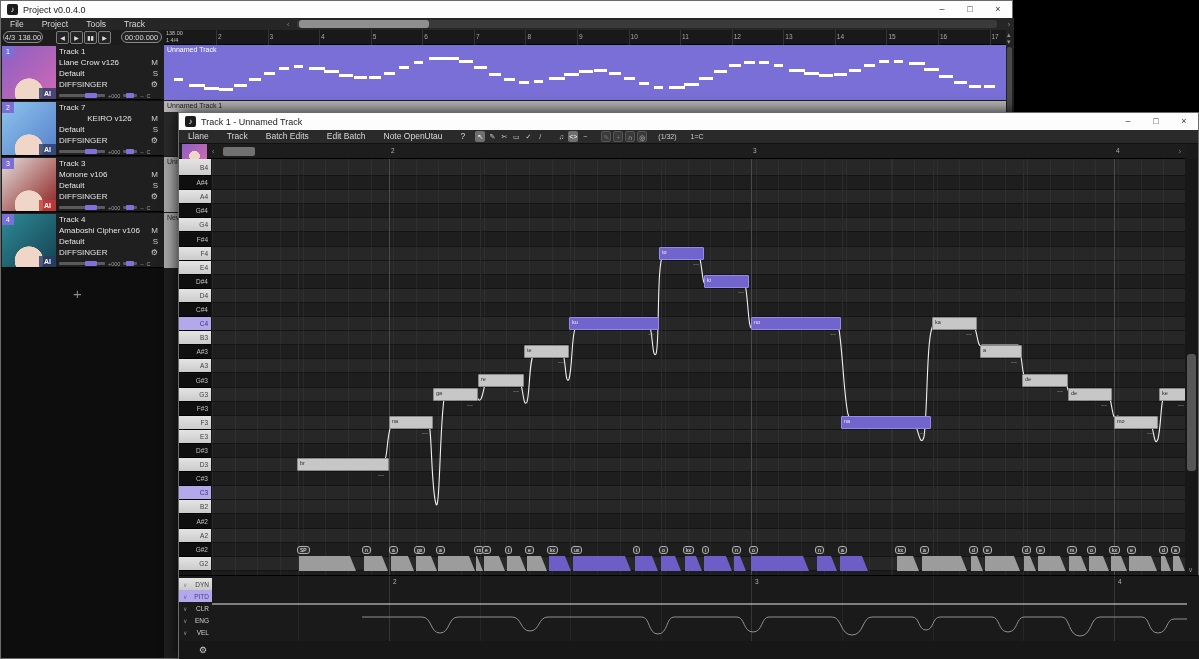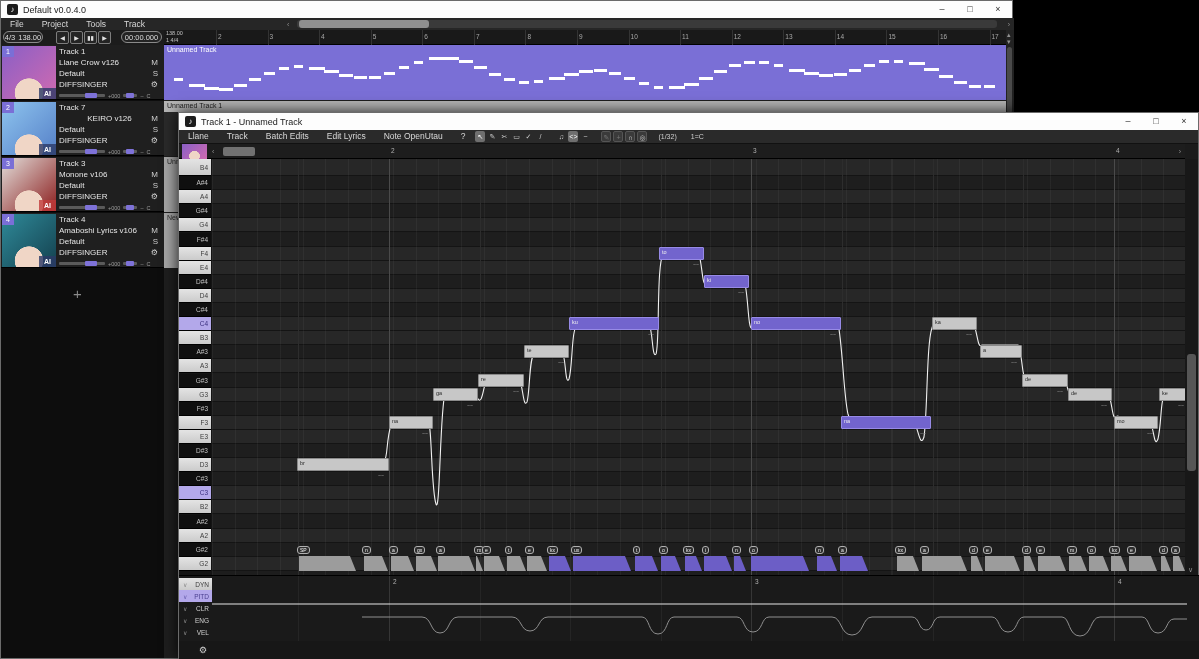--- a/index.html
+++ b/index.html
@@ -90,21 +90,21 @@
   svg{position:absolute;left:0;top:0;overflow:visible;}
 </style>
 </head>
 <body>
 
 <div id="screen">
 
   <div id="mainwin" class="win">
     <div class="titlebar">
       <div class="appicon">♪</div>
-      <span class="wtitle">Default v0.0.4.0</span>
+      <span class="wtitle">Project v0.0.4.0</span>
       <div class="winbtns">
         <div class="winbtn">–</div>
         <div class="winbtn">□</div>
         <div class="winbtn">×</div>
       </div>
     </div>
 
     <div class="menurow" id="main-menubar" style="left:0;top:17px;width:282px;height:12px;">
         <div class="menu-item">File</div>
         <div class="menu-item">Project</div>
@@ -321,21 +321,21 @@
             </div>
           </div>
         </div>
         <div class="trackcard" style="top: 168px;">
           <div class="avatar" style="background: radial-gradient(circle at 50% 88%, rgb(240, 214, 198) 0px, rgb(240, 214, 198) 26%, transparent 27%), linear-gradient(135deg, rgb(47, 138, 153) 0%, rgb(20, 65, 79) 100%);">
             <div class="badge">4</div>
             <div class="aibadge" style="background: rgba(44, 58, 102, 0.8);">AI</div>
           </div>
           <div class="tinfo">
             <div class="trow" style="top: 2px;">Track 4</div>
-            <div class="trow" style="top: 13px;"><div style="display: inline;">Amaboshi Lyrics v106</div><div class="trt">M</div></div>
+            <div class="trow" style="top: 13px;"><div style="display: inline;">Amaboshi Cipher v106</div><div class="trt">M</div></div>
             <div class="trow" style="top: 24px;"><div style="display: inline;">Default</div><div class="trt">S</div></div>
             <div class="trow" style="top: 35px;"><div style="display: inline;">DIFFSINGER</div><div class="trt gear" style="font-size: 8px;">⚙</div></div>
             <div class="sliderline">
               <div class="sbar" style="width: 46px;">
                 <div class="sthumb" style="left: 26px;"></div>
               </div>
               <div class="slbl">+000</div>
               <div class="sbar" style="width: 14px;">
                 <div class="sthumb" style="left: 3px; width: 8px;"></div>
               </div>
@@ -356,21 +356,21 @@
         <div class="winbtn">–</div>
         <div class="winbtn">□</div>
         <div class="winbtn">×</div>
       </div>
     </div>
 
     <div class="menurow" id="prmenu">
         <div class="menu-item">Llane</div>
         <div class="menu-item">Track</div>
         <div class="menu-item">Batch Edits</div>
-        <div class="menu-item">Edit Lyrics</div>
+        <div class="menu-item">Edit Batch</div>
         <div class="menu-item">Note OpenUtau</div>
         <div class="menu-item">?</div>
         <div class="toolico sel">↖</div>
         <div class="toolico">✎</div>
         <div class="toolico">✂</div>
         <div class="toolico">▭</div>
         <div class="toolico">✓</div>
         <div class="toolico">/</div>
         <div class="toolico" style="margin-left: 10px;">♫</div>
         <div class="toolico sel">&lt;&gt;</div>

